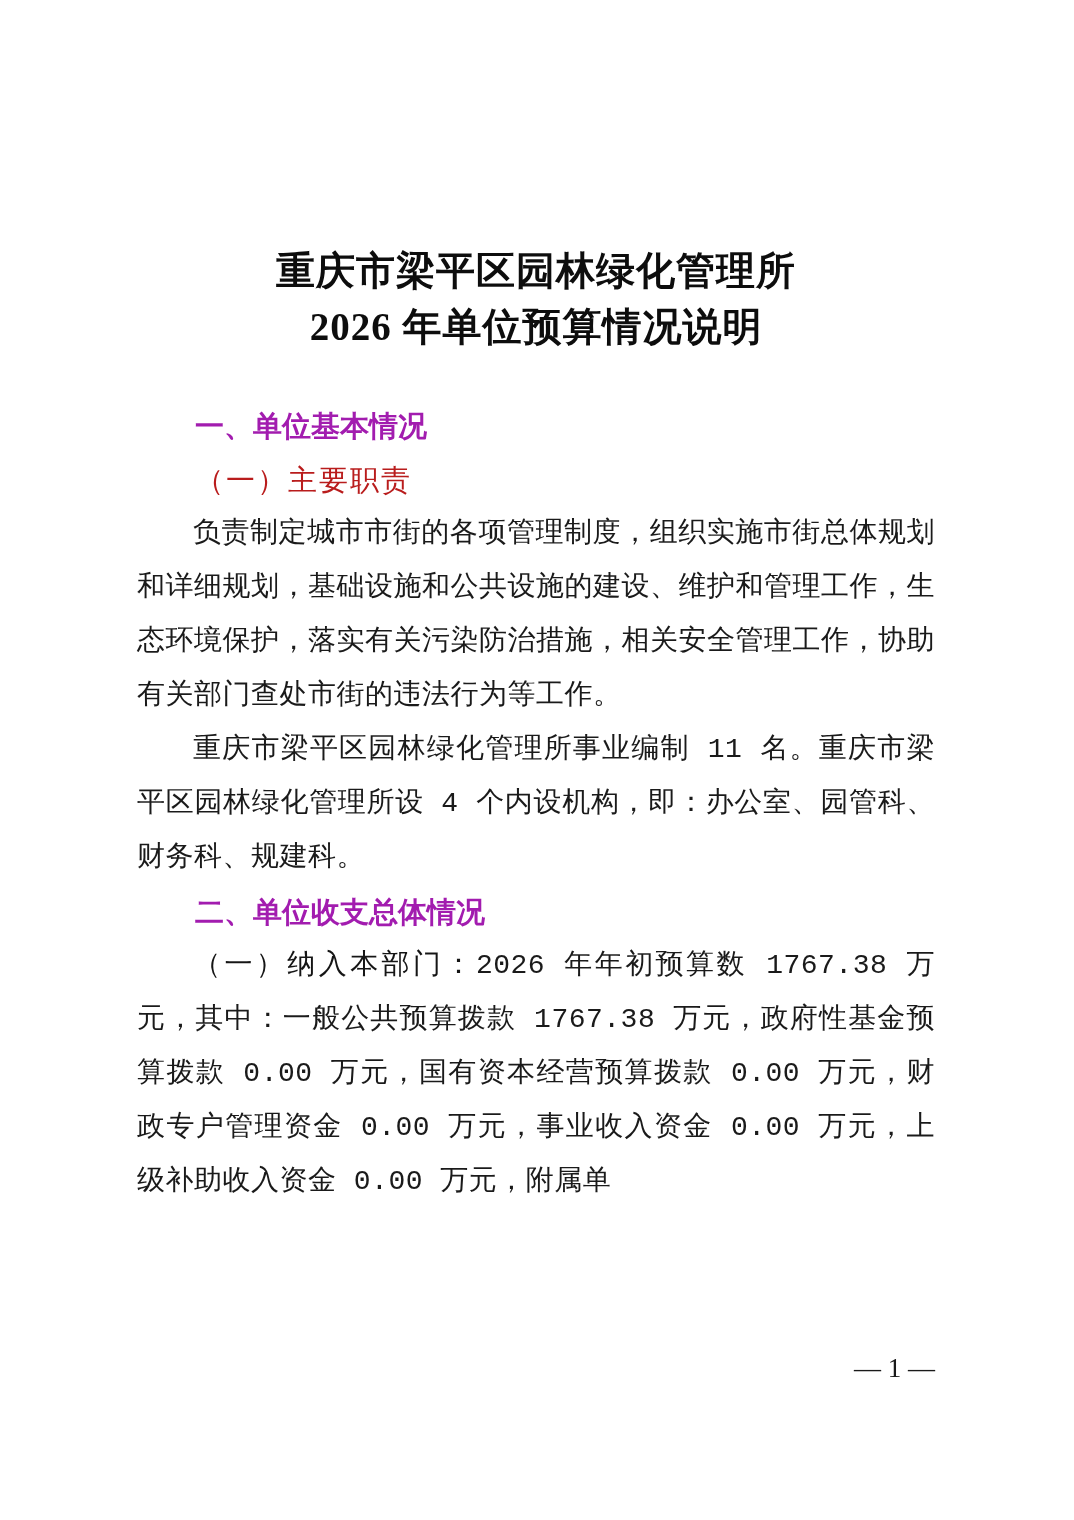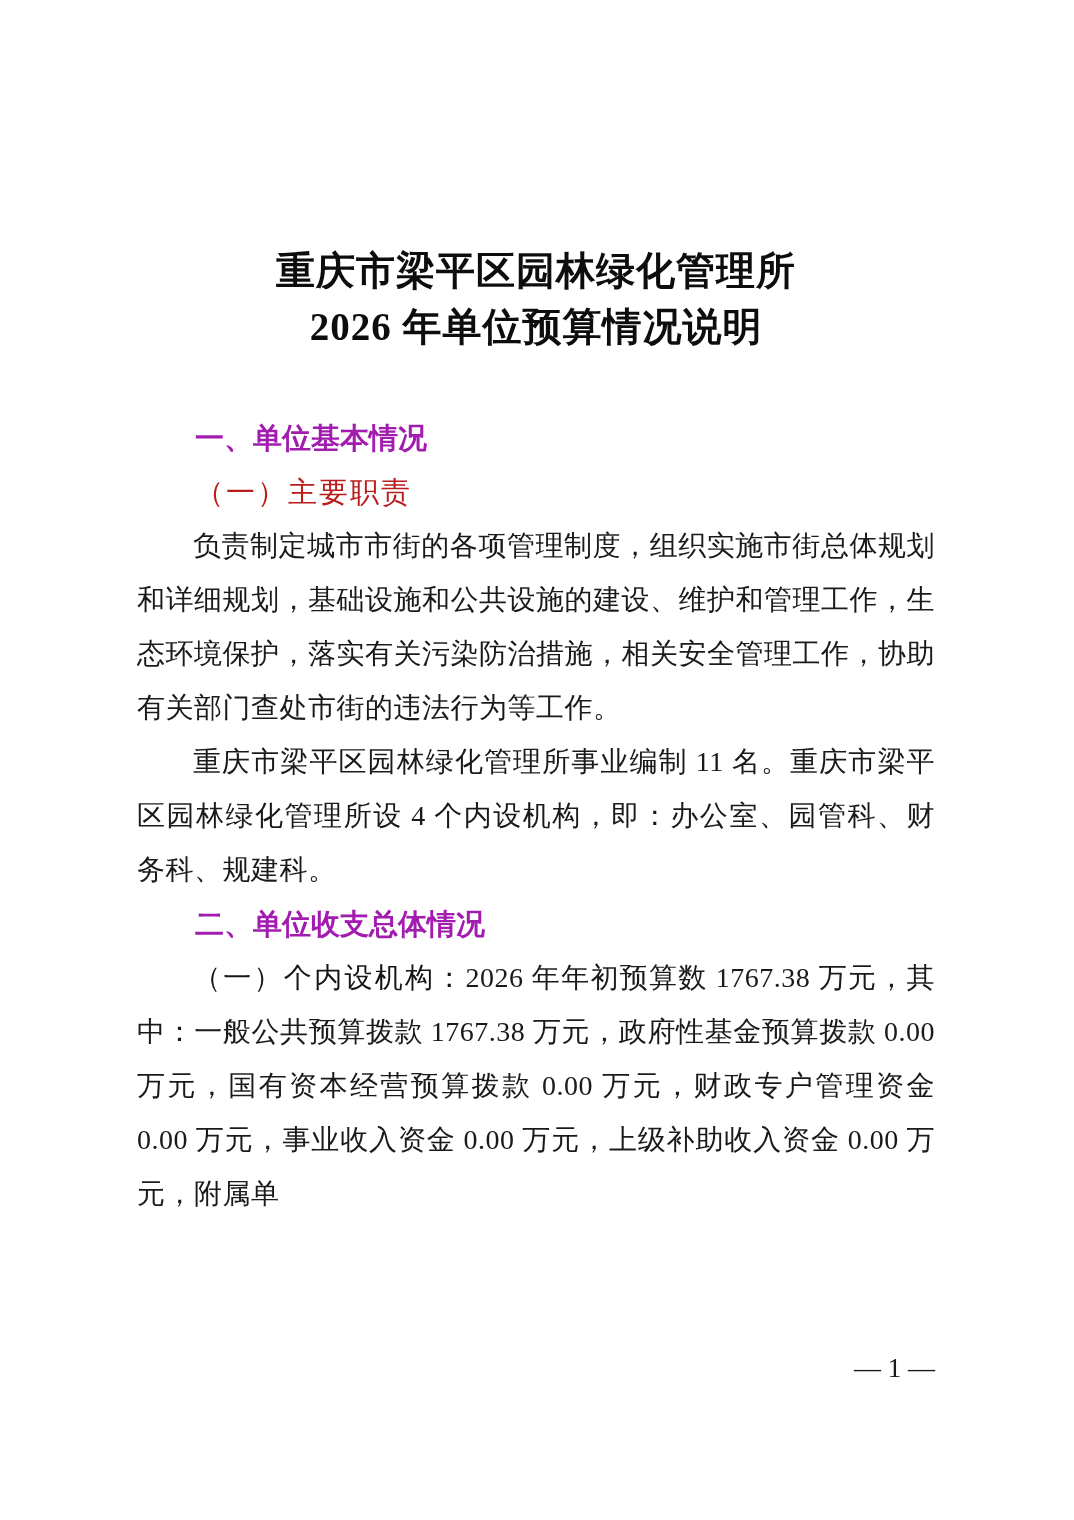--- a/index.html
+++ b/index.html
@@ -13,21 +13,21 @@
     width: 1074px;
     height: 1520px;
     background: #ffffff;
     color: #141414;
     padding: 243px 139px 0 137px;
     overflow: hidden;
     font-family: "Liberation Serif", serif;
   }
 
   .title-block {
-    margin-bottom: 56px;
+    margin-bottom: 44px;
   }
 
   .title-line {
     font-family: "Liberation Serif", serif;
     font-weight: bold;
     font-size: 39px;
     line-height: 56px;
     text-align: center;
     color: #0d0d0d;
     letter-spacing: 1px;
@@ -46,21 +46,21 @@
     font-family: "Liberation Serif", serif;
     font-weight: normal;
     font-size: 29px;
     line-height: 54px;
     text-indent: 2em;
     letter-spacing: 2px;
     color: #b91c1c;
   }
 
   .para {
-    font-family: Liberation Serif, serif;
+    font-family: Liberation Mono, monospace;
     font-weight: normal;
     font-size: 28px;
     line-height: 54px;
     text-align: justify;
     text-indent: 2em;
     letter-spacing: 0.5px;
     color: #1a1a1a;
   }
 
   .para .lead {
@@ -96,19 +96,19 @@
     <h3 class="h2">（一）主要职责</h3>
 
     <p class="para">负责制定城市市街的各项管理制度，组织实施市街总体规划和详细规划，基础设施和公共设施的建设、维护和管理工作，生态环境保护，落实有关污染防治措施，相关安全管理工作，协助有关部门查处市街的违法行为等工作。</p>
 
 
     <p class="para">重庆市梁平区园林绿化管理所事业编制 11 名。重庆市梁平区园林绿化管理所设 4 个内设机构，即：办公室、园管科、财务科、规建科。</p>
 
 
     <h2 class="h1">二、单位收支总体情况</h2>
 
-    <p class="para"><span class="lead">（一）个内设机构：</span><span>2026 年年初预算数 1767.38 万元，其中：一般公共预算拨款 1767.38 万元，政府性基金预算拨款 0.00 万元，国有资本经营预算拨款 0.00 万元，财政专户管理资金 0.00 万元，事业收入资金 0.00 万元，上级补助收入资金 0.00 万元，附属单</span></p>
+    <p class="para"><span class="lead">（一）纳入本部门：</span><span>2026 年年初预算数 1767.38 万元，其中：一般公共预算拨款 1767.38 万元，政府性基金预算拨款 0.00 万元，国有资本经营预算拨款 0.00 万元，财政专户管理资金 0.00 万元，事业收入资金 0.00 万元，上级补助收入资金 0.00 万元，附属单</span></p>
 
   </main>
 
   <div class="page-number">— 1 —</div>
 
 </div>
 
 </body></html>

